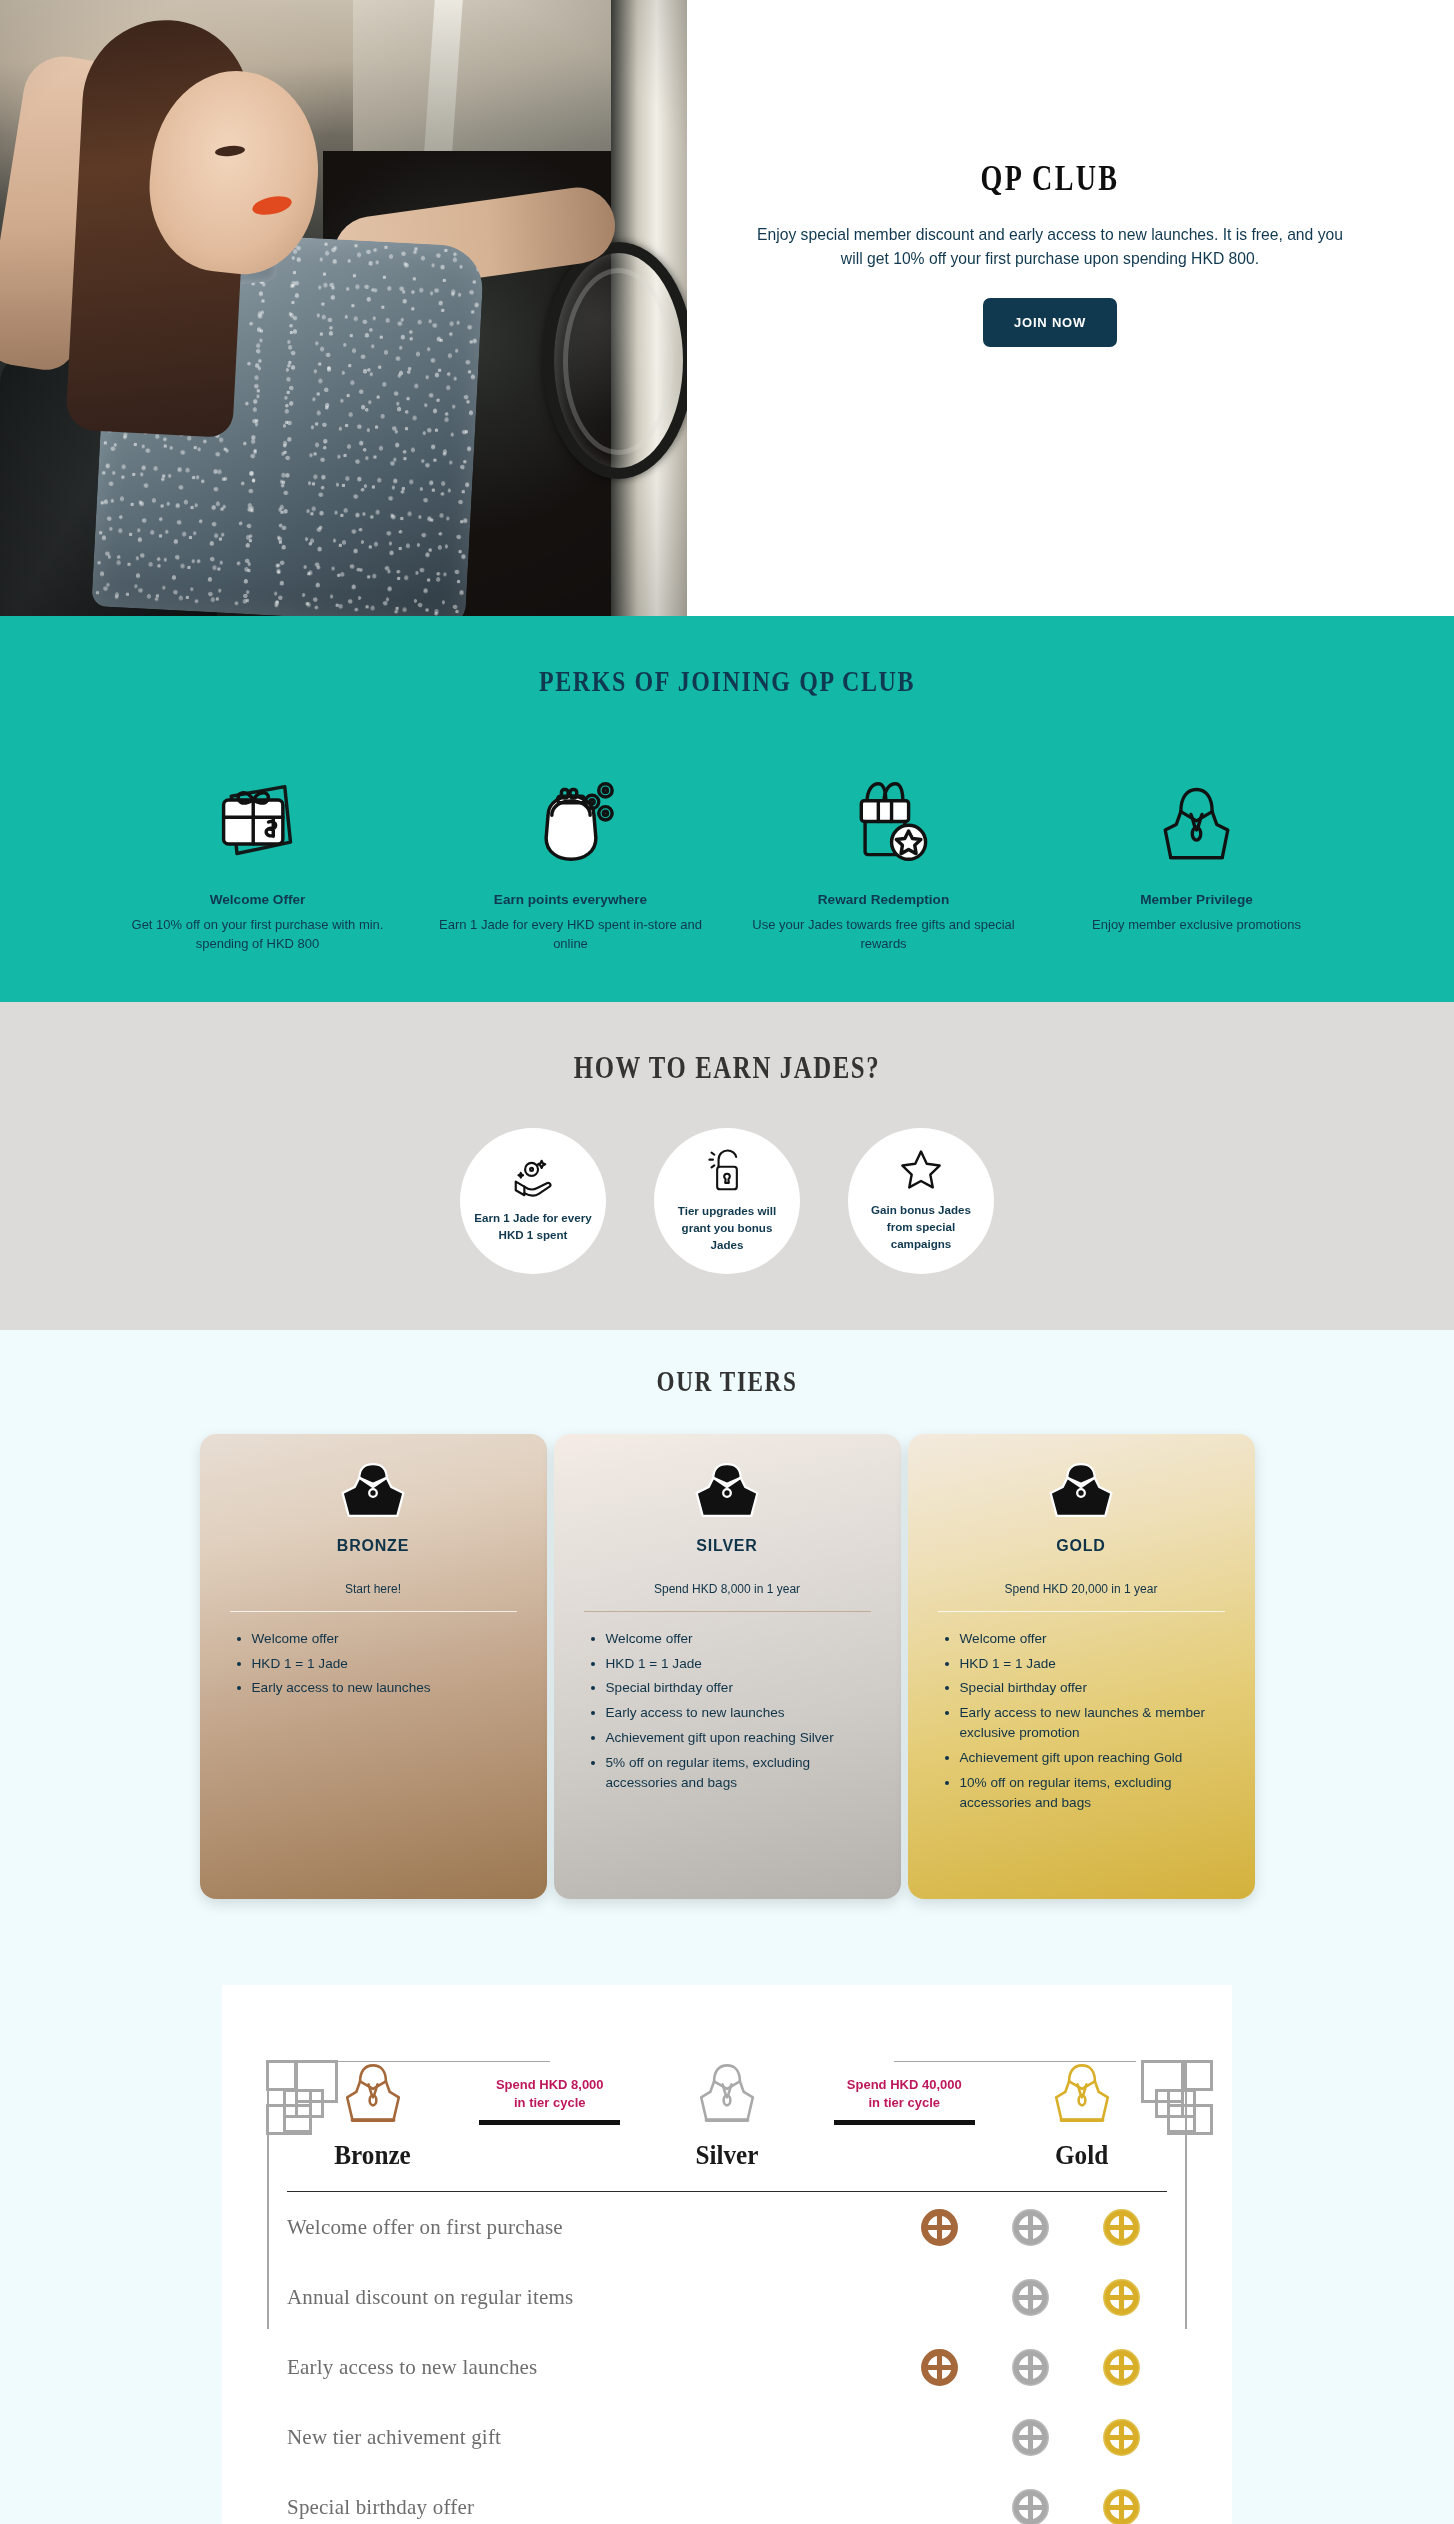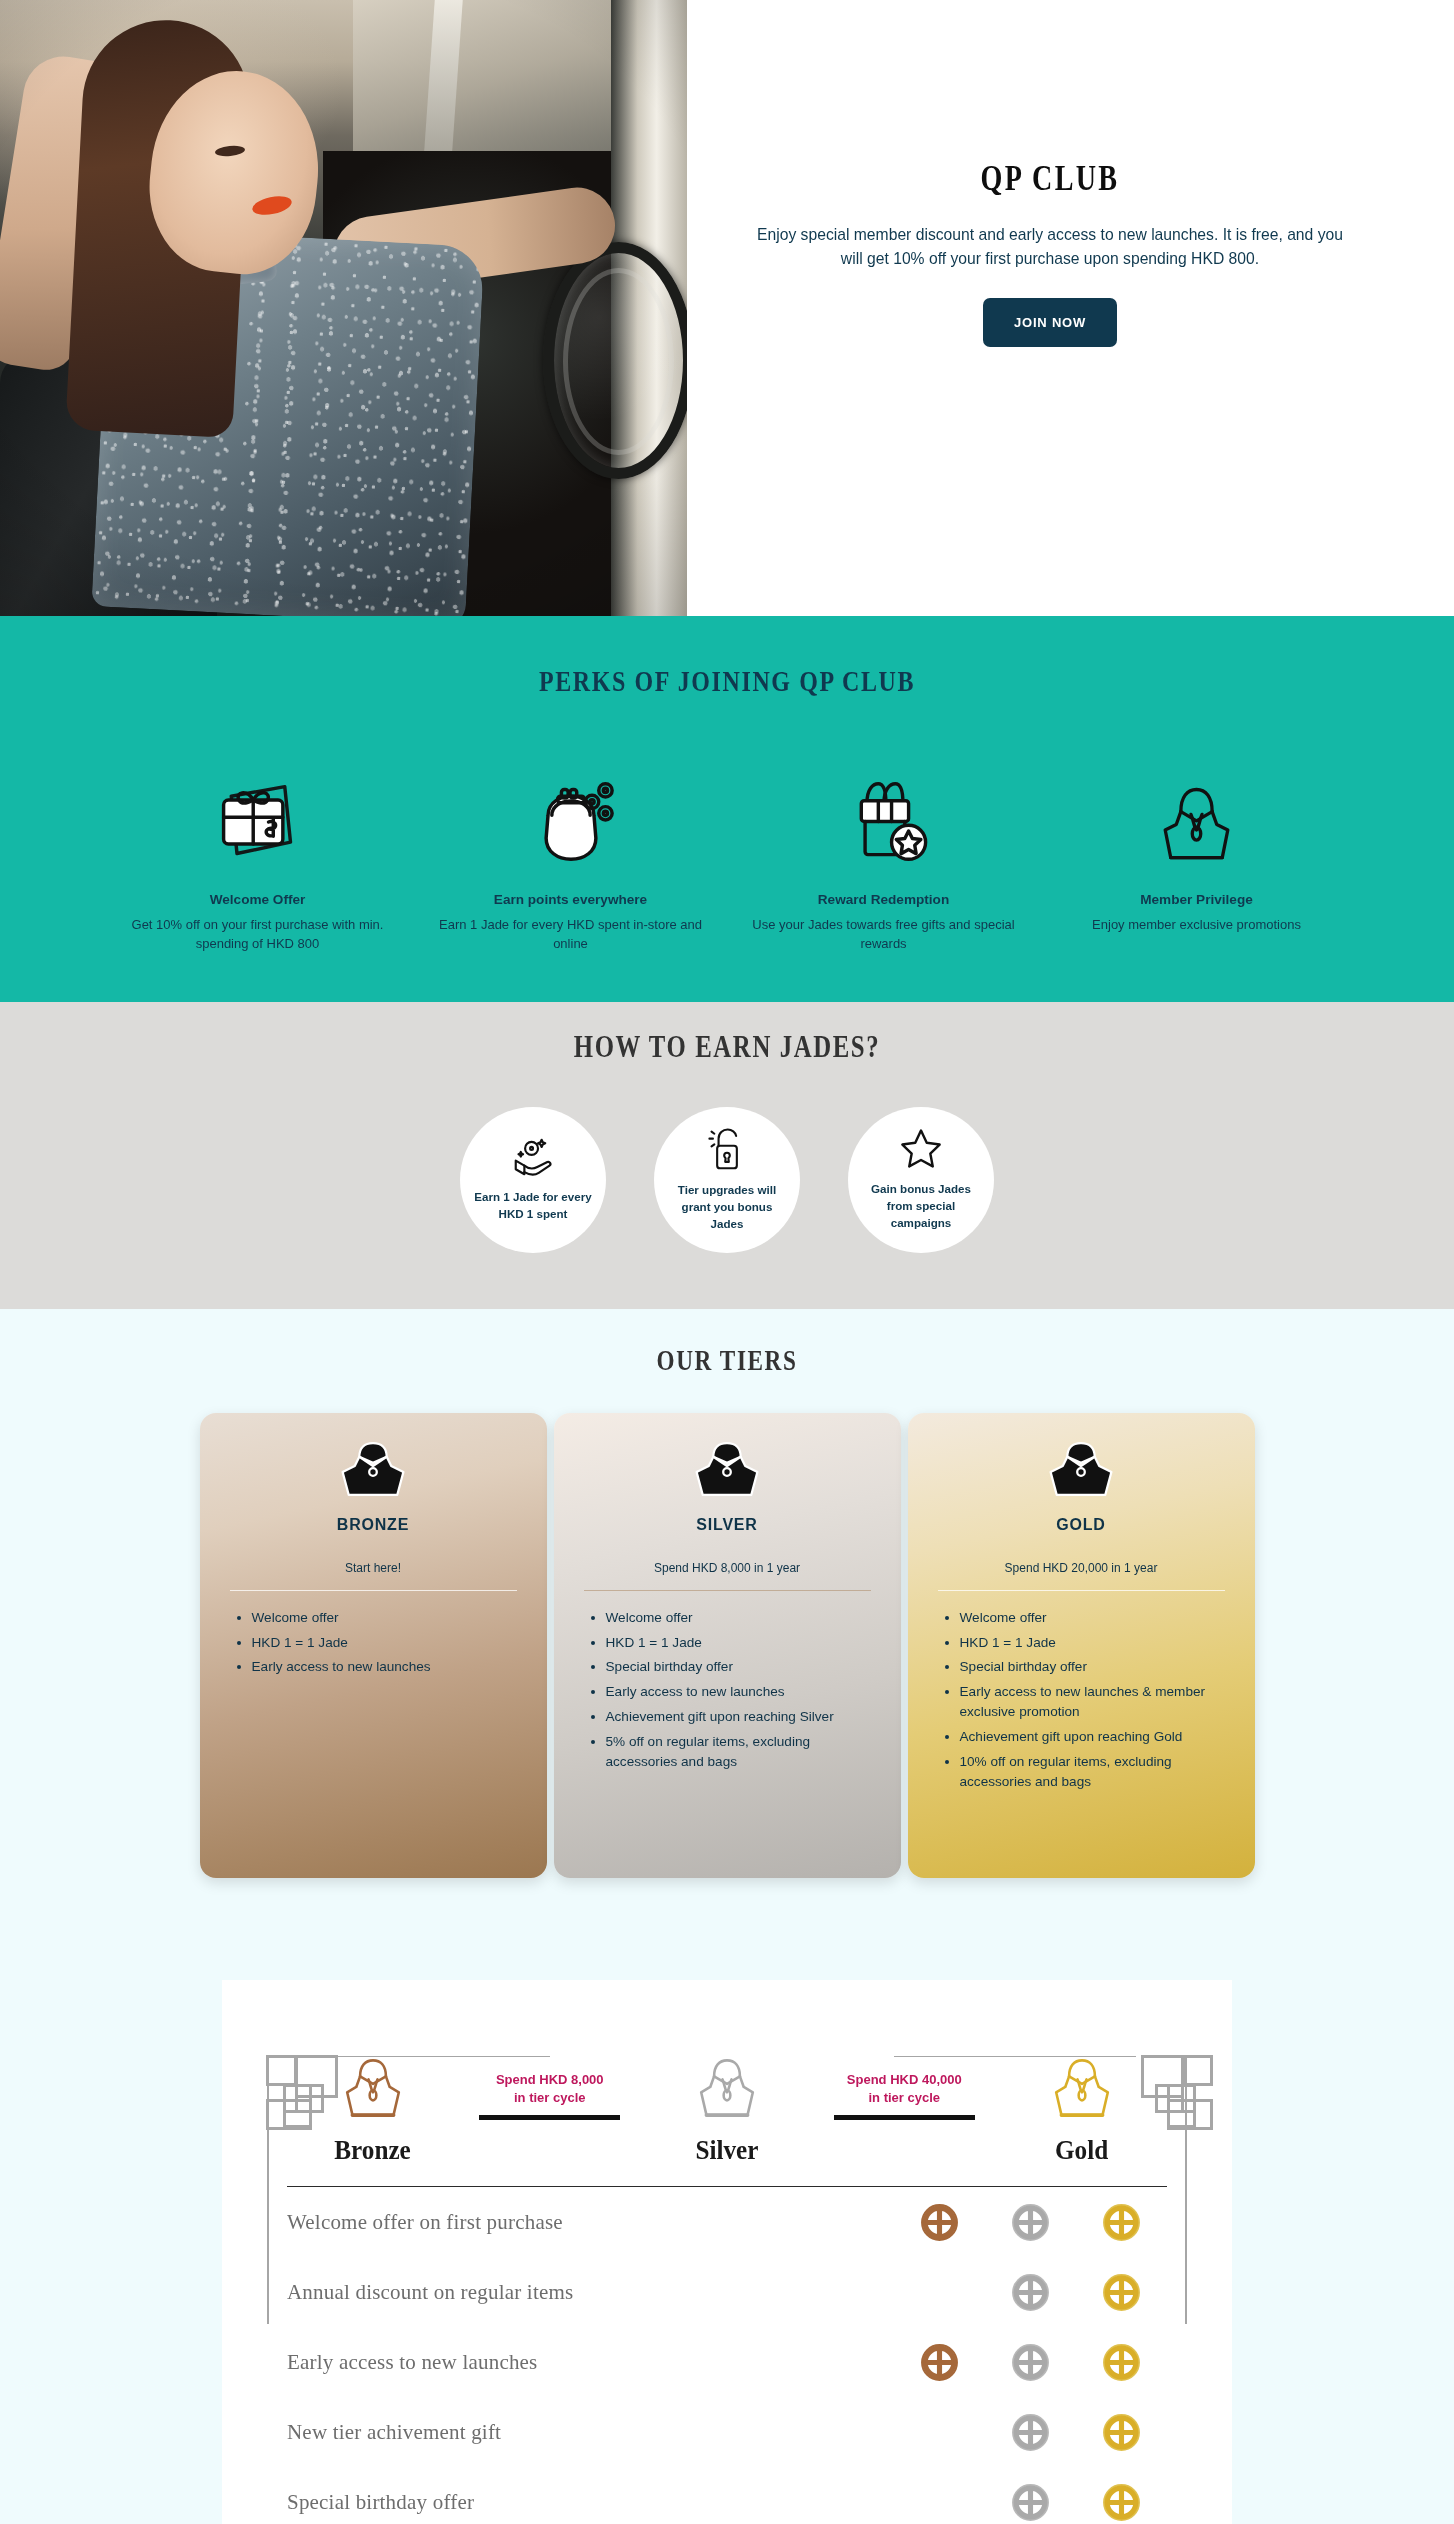--- a/index.html
+++ b/index.html
@@ -148,33 +148,33 @@
   .perks .sec-title { font-size:30px; color:#10394f; }
   .perks-grid {
     display:flex; justify-content:center; gap:0; margin-top:56px;
   }
   .perk { width:313px; display:flex; flex-direction:column; align-items:center; padding:0 20px; }
   .perk .pic { height:111px; display:flex; align-items:flex-end; justify-content:center; }
   .perk .pt { margin-top:27px; font-size:13.6px; font-weight:700; color:#10394f; }
   .perk .pd { margin-top:9px; font-size:13px; line-height:1.45; color:#10394f; text-align:center; }
 
   
-  .earn { background:#dcdbd9; padding:27px 0 56px; }
+  .earn { background:#dcdbd9; padding:48px 0 56px; }
   .earn .sec-title { font-size:31px; color:#333333; }
   .earn-grid { display:flex; justify-content:center; align-items:center; gap:48px; margin-top:42px; }
   .bubble {
     width:146px; height:146px; border-radius:50%; background:#ffffff;
     display:flex; flex-direction:column; align-items:center; justify-content:center;
     padding:0 13px; text-align:center;
   }
   .bubble .bi { margin-bottom:9px; }
   .bubble .bt { font-size:11.6px; font-weight:700; line-height:1.45; color:#10394f; }
 
   
-  .tiers { background:#effbfd; padding:35px 0 16px; }
+  .tiers { background:#effbfd; padding:35px 0 0; }
   .tiers .sec-title { font-size:29px; color:#333333; }
   .tier-grid { display:flex; justify-content:center; gap:7px; margin-top:36px; padding-bottom:86px; }
   .tcard {
     width:347px; min-height:465px; border-radius:16px;
     padding:27px 30px 30px; position:relative;
     box-shadow:0 5px 14px rgba(0,0,0,.13);
   }
   .tcard.bronze { background:linear-gradient(168deg,#e8ded4 0%, #e0cfbd 22%, #c0a287 58%, #9b7750 100%); }
   .tcard.silver { background:linear-gradient(168deg,#f4ece5 0%, #e3ded9 28%, #cfcbc6 62%, #b4b1ad 100%); }
   .tcard.gold   { background:linear-gradient(168deg,#f3eade 0%, #eedfb6 26%, #e4cc76 60%, #d3b13c 100%); }

